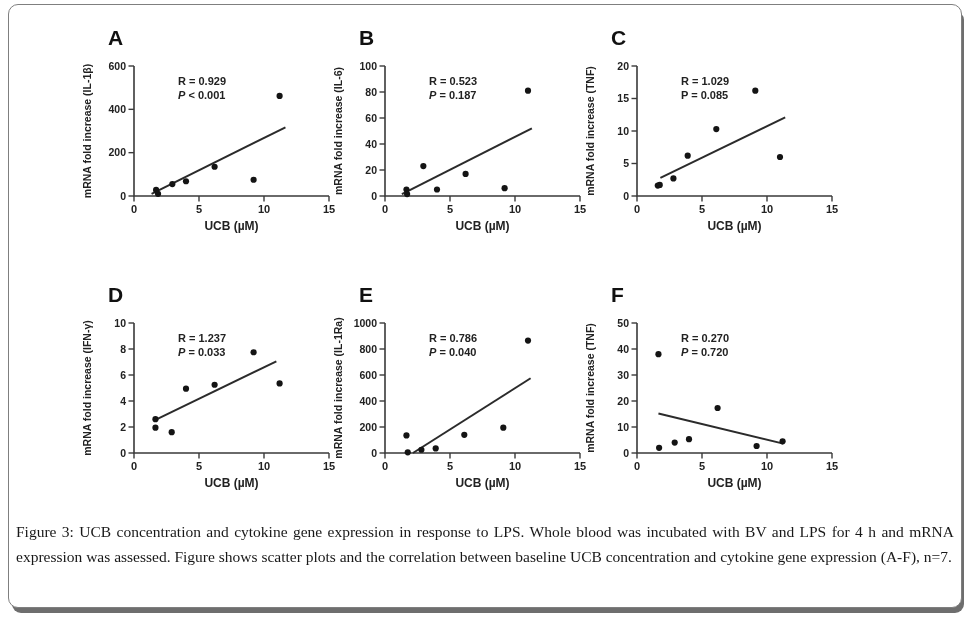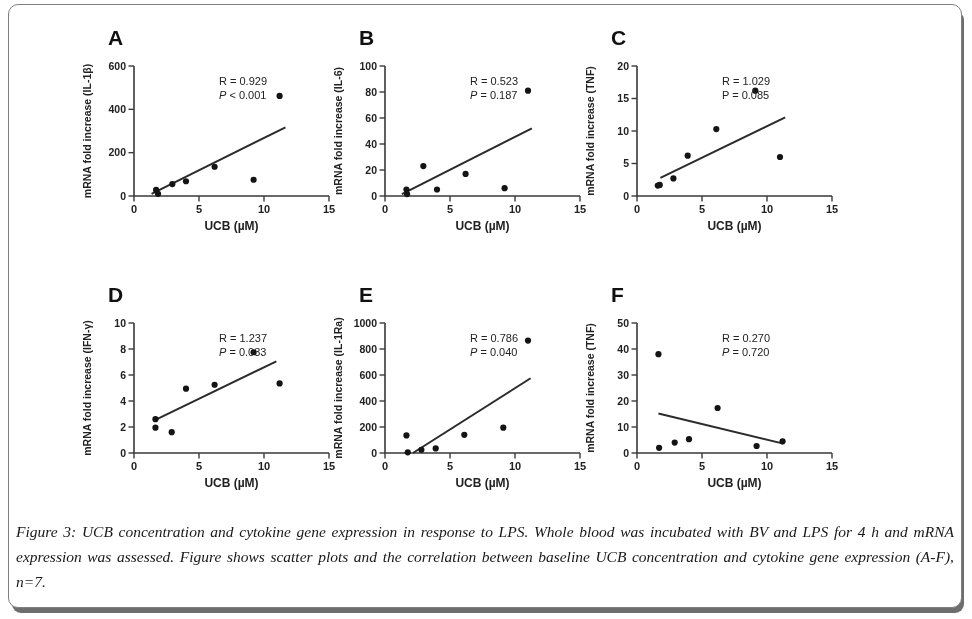--- a/index.html
+++ b/index.html
@@ -12,31 +12,31 @@
     background:#ffffff;border:1px solid #7f7f7f;border-radius:10px;
     box-shadow:3px 6px 0 -1px #6e6e6e;
   }
   .panel{position:absolute;width:272px;height:235px;}
   .letter{
     position:absolute;left:30px;top:8px;
     font-size:21px;font-weight:bold;color:#111;letter-spacing:.5px;
   }
   .stats{
     position:absolute;left:100px;top:56px;z-index:2;
-    font-size:11px;font-weight:normal;color:#222;line-height:14px;margin-left:41px;
+    font-size:11px;font-weight:bold;color:#222;line-height:14px;
   }
   .stat-p.pi::first-letter{font-style:italic;}
   svg.chart{position:absolute;left:0;top:38px;overflow:visible;}
   svg.chart text{
     font-family:"Liberation Sans",sans-serif;font-weight:bold;fill:#222;
   }
   .caption{
     position:absolute;left:16px;top:519px;width:938px;
     font-family:"Liberation Serif",serif;font-size:15.5px;line-height:1.62;
-    color:#181818;text-align:justify;font-style:italic;
+    color:#181818;text-align:justify;
   }
 </style>
 </head>
 <body>
 
 <div class="frame"></div>
 
 <div id="panels">
     <div class="panel" style="left: 78px; top: 18px;">
     <div class="letter">A</div>

